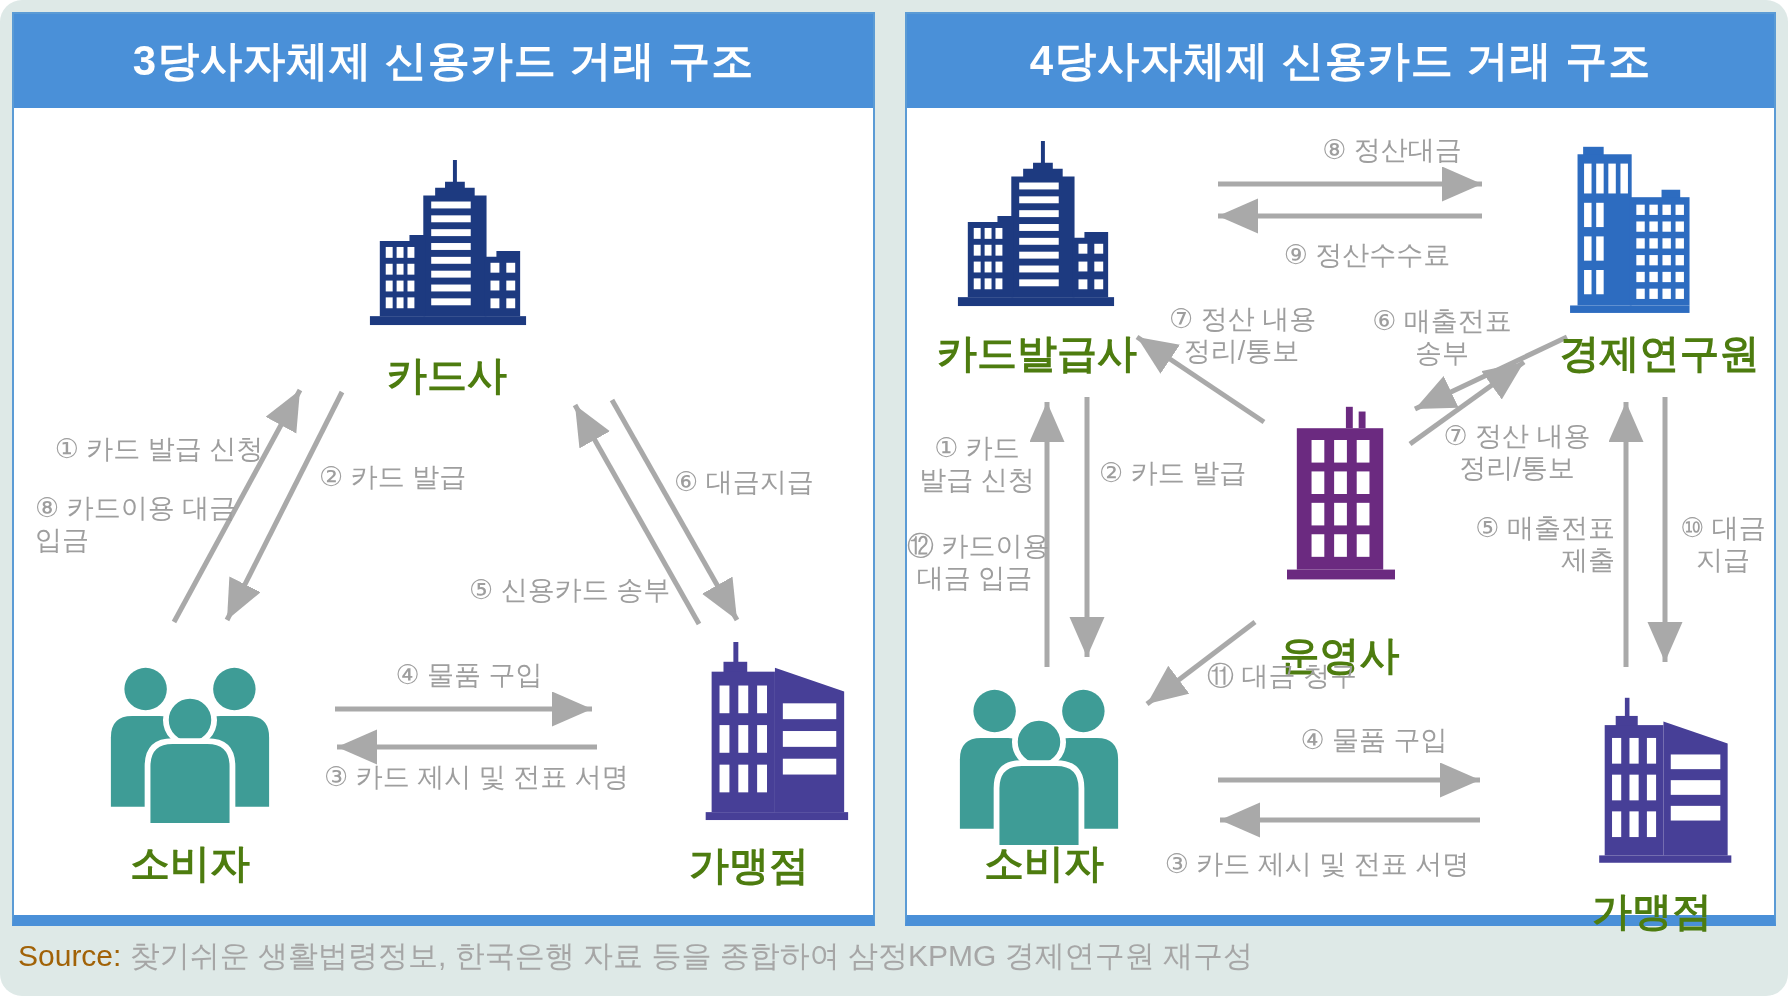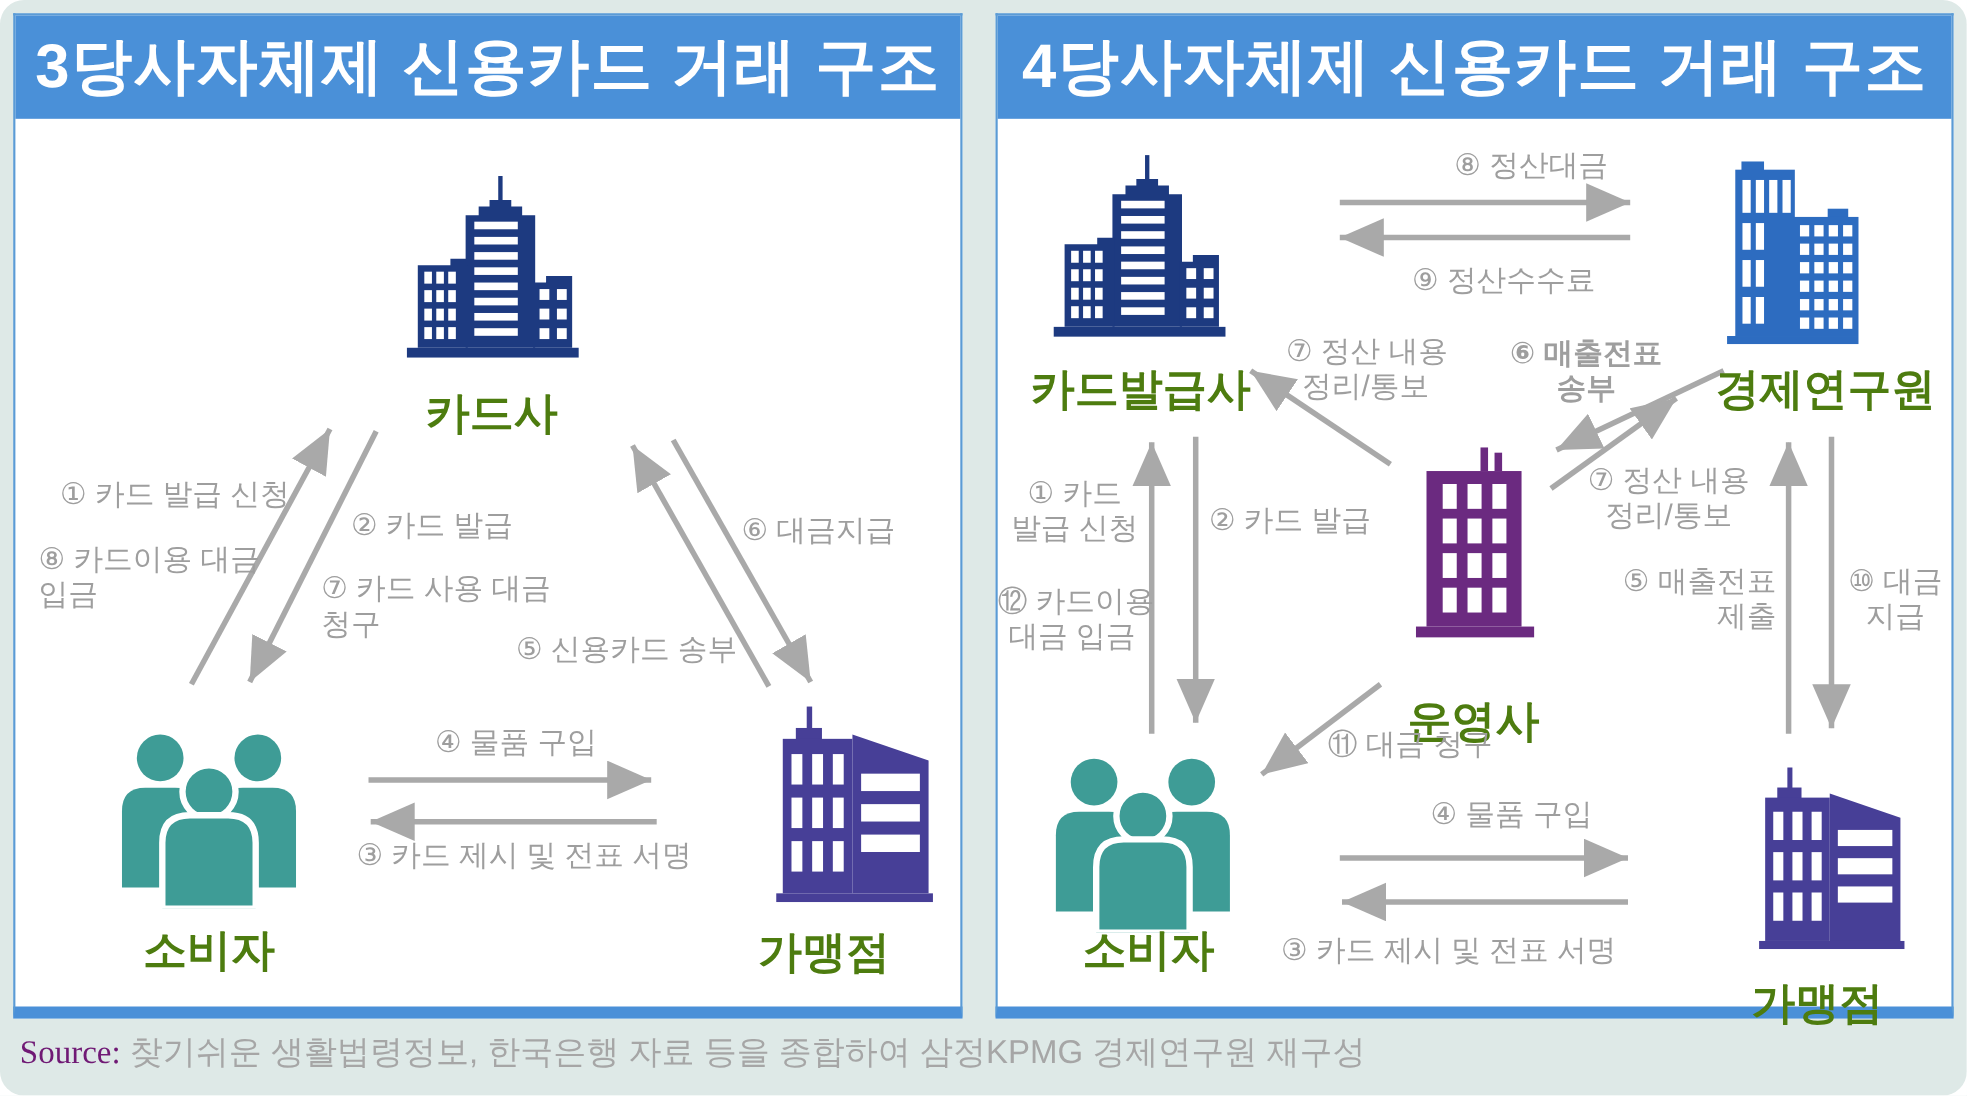--- a/index.html
+++ b/index.html
@@ -3,32 +3,32 @@
 <meta charset="utf-8">
 <style>
   html,body{margin:0;padding:0;background:#ffffff;}
   .page{position:relative;width:1788px;height:996px;background:#dee9e7;border-radius:22px;overflow:hidden;
         font-family:"Liberation Sans","DejaVu Sans",sans-serif;}
   .panel{position:absolute;top:12px;background:#ffffff;border:2px solid #5b9bd5;border-bottom:11px solid #4a90d8;
          box-sizing:border-box;height:914px;}
   .panel-left{left:12px;width:863px;}
   .panel-right{left:905px;width:871px;}
   .panel-title{position:absolute;left:0;top:0;right:0;height:94px;background:#4a90d8;color:#ffffff;
-               display:flex;align-items:center;justify-content:center;font-size:56px;font-weight:bold;
+               display:flex;align-items:center;justify-content:center;font-size:42px;font-weight:bold;
                letter-spacing:1px;white-space:nowrap;}
   .flows-svg{position:absolute;left:0;top:0;}
   .icon{position:absolute;}
   .icon svg{display:block;width:100%;height:100%;}
   .entity-label{position:absolute;color:#4d7c0f;font-weight:bold;font-size:40px;text-align:center;white-space:nowrap;}
   .flow-label{position:absolute;color:#9e9e9e;font-size:27px;line-height:1.18;white-space:nowrap;}
   .flow-label span{display:block;}
   .ta-c{text-align:center;}
   .ta-r{text-align:right;}
   .source-line{position:absolute;left:18px;top:936px;font-size:30px;white-space:nowrap;}
-  .source-line .src-prefix{color:#701a75;font-family:Liberation Serif, serif;}
+  .source-line .src-prefix{color:#a16207;}
   .source-line .src-text{color:#a6a6a6;}
 </style>
 </head>
 <body>
 
 <svg width="0" height="0" style="position:absolute" aria-hidden="true">
   <defs>
     <symbol id="sym-skyline" viewBox="0 0 170 172">
       <g fill="currentColor">
         <rect x="90" y="0" width="4" height="24"></rect>
@@ -216,24 +216,20 @@
         </svg>
     </div>
     <div class="entity-label" style="left:640px;top:824px;width:190px;">가맹점</div>
 
     <div class="flow-label ta-c" style="left:40px;top:420px;width:210px;">① 카드 발급 신청</div>
     <div class="flow-label" style="left:21px;top:479px;">
       <span>⑧ 카드이용 대금</span>
       <span>입금</span>
     </div>
     <div class="flow-label" style="left:305px;top:448px;">② 카드 발급</div>
-    <div class="flow-label" style="left:278px;top:506px;">
-      <span>⑦ 카드 사용 대금</span>
-      <span>청구</span>
-    </div>
     <div class="flow-label" style="left:660px;top:453px;">⑥ 대금지급</div>
     <div class="flow-label" style="left:455px;top:561px;">⑤ 신용카드 송부</div>
     <div class="flow-label ta-c" style="left:360px;top:646px;width:190px;">④ 물품 구입</div>
     <div class="flow-label" style="left:310px;top:748px;">③ 카드 제시 및 전표 서명</div>
   </section>
 
   <section class="panel panel-right">
     <header class="panel-title">4당사자체제 신용카드 거래 구조</header>
 
     <svg class="flows-svg" width="867" height="901" viewBox="0 0 867 901">
@@ -292,21 +288,21 @@
         </svg>
     </div>
     <div class="entity-label" style="left:650px;top:870px;width:190px;">가맹점</div>
 
     <div class="flow-label ta-c" style="left:380px;top:121px;width:210px;">⑧ 정산대금</div>
     <div class="flow-label ta-c" style="left:350px;top:226px;width:220px;">⑨ 정산수수료</div>
     <div class="flow-label ta-c" style="left:262px;top:290px;width:145px;">
       <span>⑦ 정산 내용</span>
       <span>정리/통보</span>
     </div>
-    <div class="flow-label ta-c" style="left:455px;top:292px;width:160px;font-weight:bold;">
+    <div class="flow-label ta-c" style="left:455px;top:292px;width:160px;">
       <span>⑥ 매출전표</span>
       <span>송부</span>
     </div>
     <div class="flow-label ta-c" style="left:0px;top:517px;width:135px;">
       <span>⑫ 카드이용</span>
       <span>대금 입금</span>
     </div>
     <div class="flow-label ta-c" style="left:10px;top:419px;width:120px;">
       <span>① 카드</span>
       <span>발급 신청</span>

